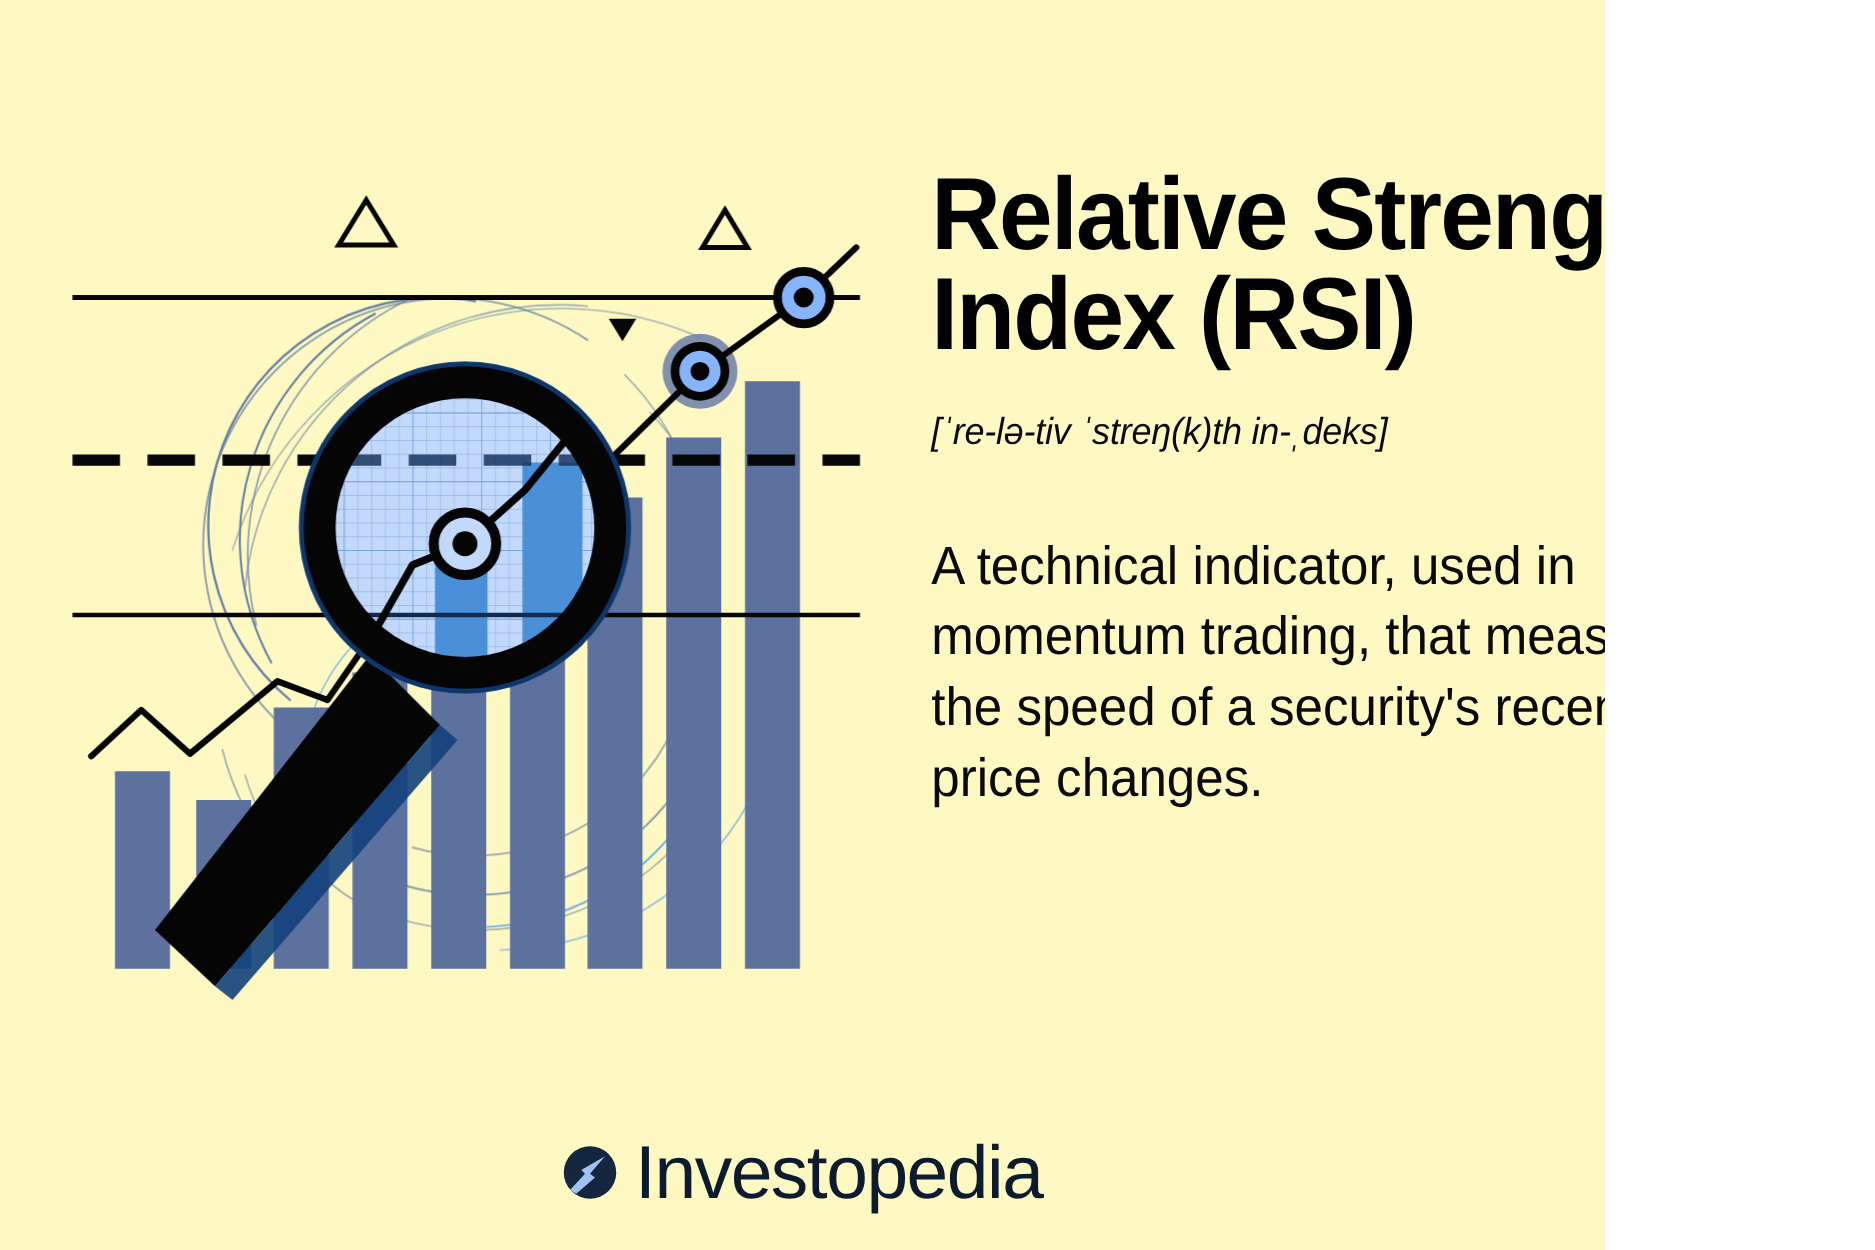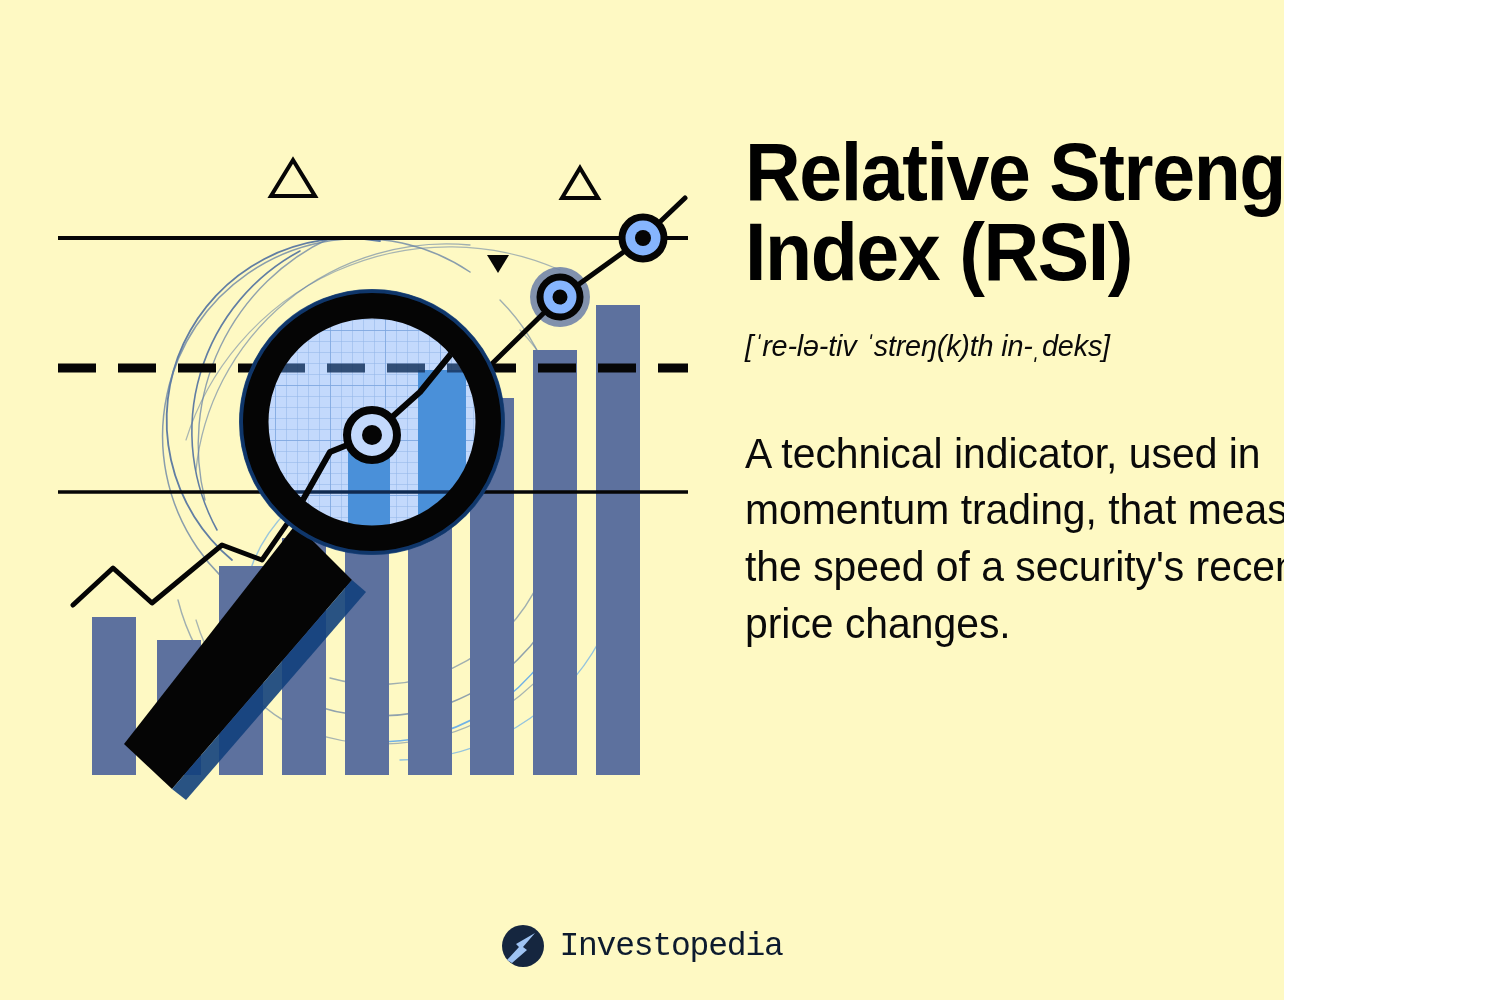--- a/index.html
+++ b/index.html
@@ -85,22 +85,22 @@
     align-items: center;
     justify-content: center;
     gap: 14px;
   }
   #logo-mark {
     width: 44px;
     height: 44px;
     flex: 0 0 auto;
   }
   #logo-text {
-    font-family: Liberation Mono, monospace;
-    font-size: 33px;
+    font-family: Liberation Sans, sans-serif;
+    font-size: 60px;
     font-weight: 400;
     letter-spacing: -1.2px;
     color: #0d1b2e;
     line-height: 1;
   }
 </style>
 </head>
 <body>
 
 <div id="card">

